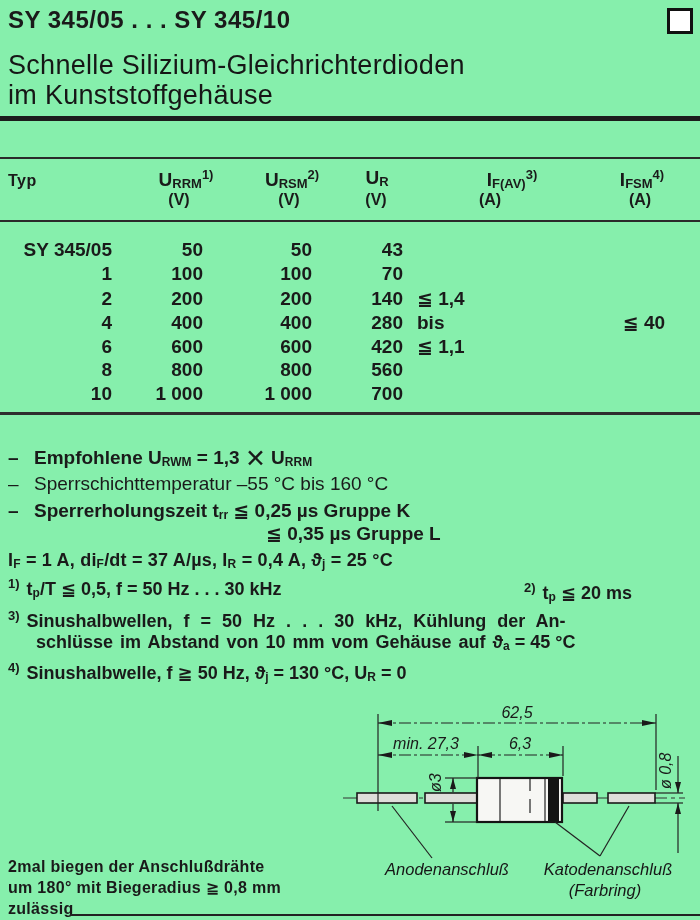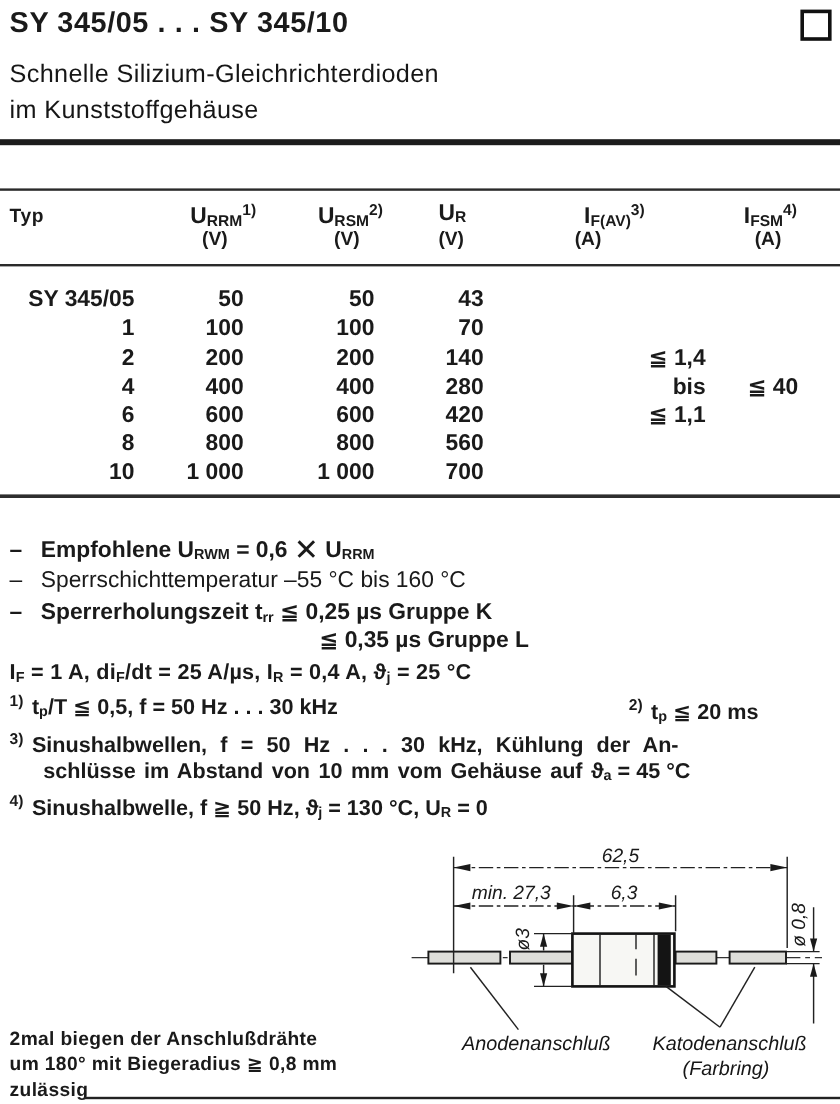--- a/index.html
+++ b/index.html
@@ -1,44 +1,44 @@
 <!DOCTYPE html>
 <html><head>
 <meta charset="utf-8">
 <style>
   html,body{margin:0;padding:0;}
   body{background:#e8e8e6;}
   .page{
     position:relative; width:700px; height:920px; margin:0 auto;
-    background:#ffffff; color:#1a1a1a; overflow:hidden;
+    background:#86efac; color:#1a1a1a; overflow:hidden;
     font-family:"Liberation Sans","DejaVu Sans",sans-serif;
   }
   .abs{position:absolute;}
   .title{left:8px; top:6px; font-size:24px; font-weight:bold; letter-spacing:.5px;}
-  .subtitle{left:8px; font-size:21px; font-weight:normal; letter-spacing:.3px; color:#161616;}
+  .subtitle{left:8px; font-size:27px; font-weight:normal; letter-spacing:.3px; color:#161616;}
   .corner-box{left:667px; top:8px; width:20px; height:20px; border:3px solid #111; background:#fff;}
   .rule{left:0; right:0; background:#1c1c1c;}
   .rule-thick{top:116px; height:5px;}
   .rule-t1{top:157px; height:2px; background:#2a2a2a;}
   .rule-t2{top:220px; height:2px; background:#2a2a2a;}
   .rule-t3{top:412px; height:3px; background:#2e2e2e;}
   .rule-bottom{top:914px; height:2px; left:70px; background:#222;}
 
   
   .th{font-size:19px; font-weight:bold; transform:translateX(-50%); white-space:nowrap;}
   .th .sub{font-size:13px; vertical-align:-2px;}
   .th .sup{font-size:13px; vertical-align:7px;}
   .th-unit{font-size:16px; font-weight:bold; transform:translateX(-50%);}
   .th-typ{left:8px; top:172px; font-size:16px; font-weight:bold; letter-spacing:.5px;}
 
   
   .tbody{left:0; top:239px; width:700px;}
   .tr{display:grid; grid-template-columns:112px 91px 109px 91px 185px 1fr; height:24px; align-items:baseline;}
   .td{font-size:19px; font-weight:bold; text-align:right; white-space:pre;}
-  .td.c5{text-align:right; padding-left:14px;}
+  .td.c5{text-align:left; padding-left:14px;}
   .td.c6{text-align:center;}
 
   
   .note{left:8px; white-space:nowrap; font-size:19px;}
   .note .dash{display:inline-block; width:26px;}
   .bold{font-weight:bold;}
   .sub{font-size:12px; vertical-align:-2px;}
   .sup{font-size:12px; vertical-align:7px;}
   .times{font-size:25px; vertical-align:-3px; font-weight:bold;}
   .note-indent{left:266px;}
@@ -150,34 +150,34 @@
         <span class="td c3">1 000</span>
         <span class="td c4">700</span>
         <span class="td c5"></span>
         <span class="td c6"></span>
     </div>
   </div>
 
   <div class="abs rule rule-t3"></div>
 
   <div class="abs note bold" style="top:444px">
-    <span class="dash">–</span><span>Empfohlene U</span><span class="sub">RWM</span><span> = 0,6 </span><span class="times">✕</span><span> U</span><span class="sub">RRM</span>
+    <span class="dash">–</span><span>Empfohlene U</span><span class="sub">RWM</span><span> = 1,3 </span><span class="times">✕</span><span> U</span><span class="sub">RRM</span>
   </div>
   <div class="abs note" style="top:473px">
     <span class="dash">–</span><span>Sperrschichttemperatur –55 °C bis 160 °C</span>
   </div>
   <div class="abs note bold" style="top:499px">
     <span class="dash">–</span><span>Sperrerholungszeit t</span><span class="sub">rr</span><span> ≦ 0,25 µs Gruppe K</span>
   </div>
   <div class="abs note bold note-indent" style="top:522px">
     <span>≦ 0,35 µs Gruppe L</span>
   </div>
 
   <div class="abs cond" style="top:550px">
-    <span>I</span><span class="sub">F</span><span> = 1 A, di</span><span class="sub">F</span><span>/dt = 25 A/µs, I</span><span class="sub">R</span><span> = 0,4 A, ϑ</span><span class="sub">j</span><span> = 25 °C</span>
+    <span>I</span><span class="sub">F</span><span> = 1 A, di</span><span class="sub">F</span><span>/dt = 37 A/µs, I</span><span class="sub">R</span><span> = 0,4 A, ϑ</span><span class="sub">j</span><span> = 25 °C</span>
   </div>
 
   <div class="abs fn" style="top:576px">
     <span class="marker">1)</span><span>t</span><span class="sub">p</span><span>/T ≦ 0,5, f = 50 Hz . . . 30 kHz</span>
   </div>
   <div class="abs fn fn2" style="top:580px">
     <span class="marker">2)</span><span>t</span><span class="sub">p</span><span> ≦ 20 ms</span>
   </div>
   <div class="abs fn" style="top:608px">
     <span class="marker">3)</span><span class="spread">Sinushalbwellen, f = 50 Hz . . . 30 kHz, Kühlung der An-</span>

